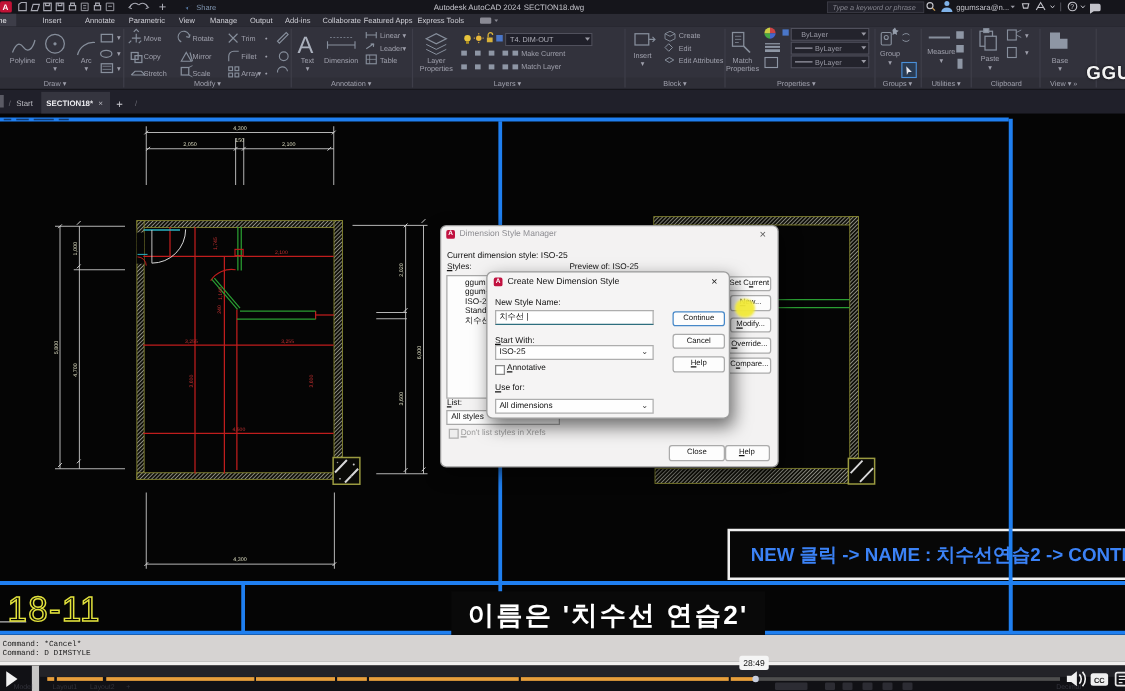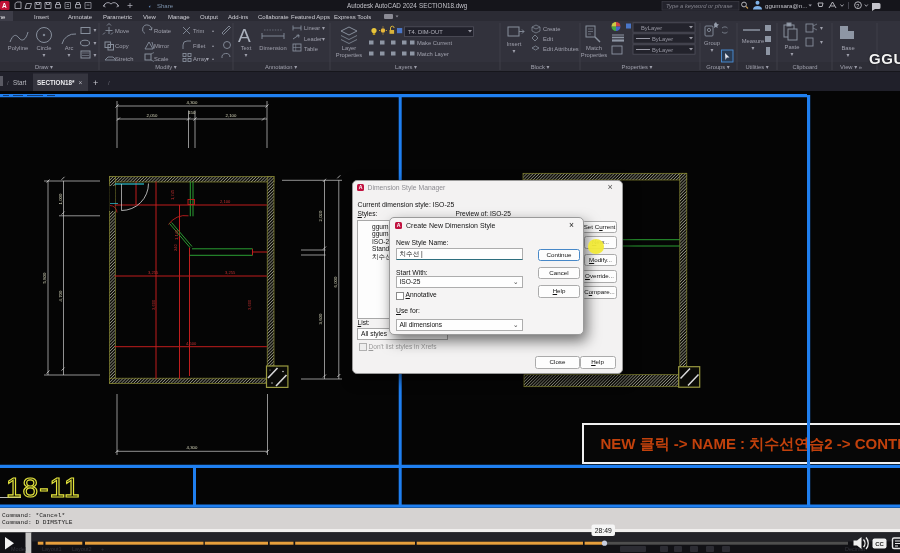--- a/index.html
+++ b/index.html
@@ -562,20 +562,23 @@
   <div class="abs" style="left:6px;top:74px;width:6px;height:6px;background:#fff;border:1px solid #8a8a8a;"></div>
   <div class="abs" style="left:15.5px;top:73.5px;"><span style="text-decoration:underline">A</span>nnotative</div>
   <div class="abs" style="left:148px;top:67.8px;width:40px;height:10.5px;background:#fdfdfd;border:1px solid #ababab;border-radius:2.5px;text-align:center;line-height:10px;white-space:nowrap;font-size:6.2px;overflow:hidden;"><span style="text-decoration:underline">H</span>elp</div>
   <div class="abs" style="left:6px;top:89px;font-size:6.8px;"><span style="text-decoration:underline">U</span>se for:</div>
   <div class="abs" style="left:5.5px;top:101.5px;width:122px;height:10.3px;background:#fefefe;border:1px solid #adadad;line-height:10px;padding-left:3px;">All dimensions<span style="position:absolute;right:3px;color:#444;">⌄</span></div>
 </div>
 
 <div class="abs" style="left:587.5px;top:239px;width:16.5px;height:14.5px;background:#f2ea38;border-radius:50%;opacity:0.95;filter:blur(0.7px);"></div>
 
 <div class="abs" style="left:581.5px;top:422.5px;width:330px;height:41.5px;background:#070707;border:2px solid #f0f0f0;box-sizing:border-box;">
-  <div style="position:absolute;left:17px;top:10.5px;color:#c2410c;font-size:15px;font-weight:bold;white-space:nowrap;">NEW 클릭 -&gt; NAME : 치수선연습2 -&gt; CONTI</div>
+  <div style="position:absolute;left:17px;top:10.5px;color:#3b82f6;font-size:15px;font-weight:bold;white-space:nowrap;">NEW 클릭 -&gt; NAME : 치수선연습2 -&gt; CONTI</div>
 </div>
 <div class="abs" style="left:806.9px;top:422.5px;width:3.4px;height:42px;background:#1f7ff0;"></div>
 
+<div class="abs" style="left:361px;top:472.5px;width:251px;height:35px;background:#090909;">
+  <div style="position:absolute;left:0;right:0;top:5.5px;text-align:center;color:#fff;font-size:21px;font-weight:bold;letter-spacing:1.8px;">이름은 '치수선 연습2'</div>
+</div>
 
 <div class="abs" style="left:869px;top:50px;color:#f5f5f5;font-size:15px;font-weight:bold;letter-spacing:0.6px;text-shadow:0 0 2px rgba(0,0,0,0.8);">GGU</div>
 
 </div>
 
 </body></html>

